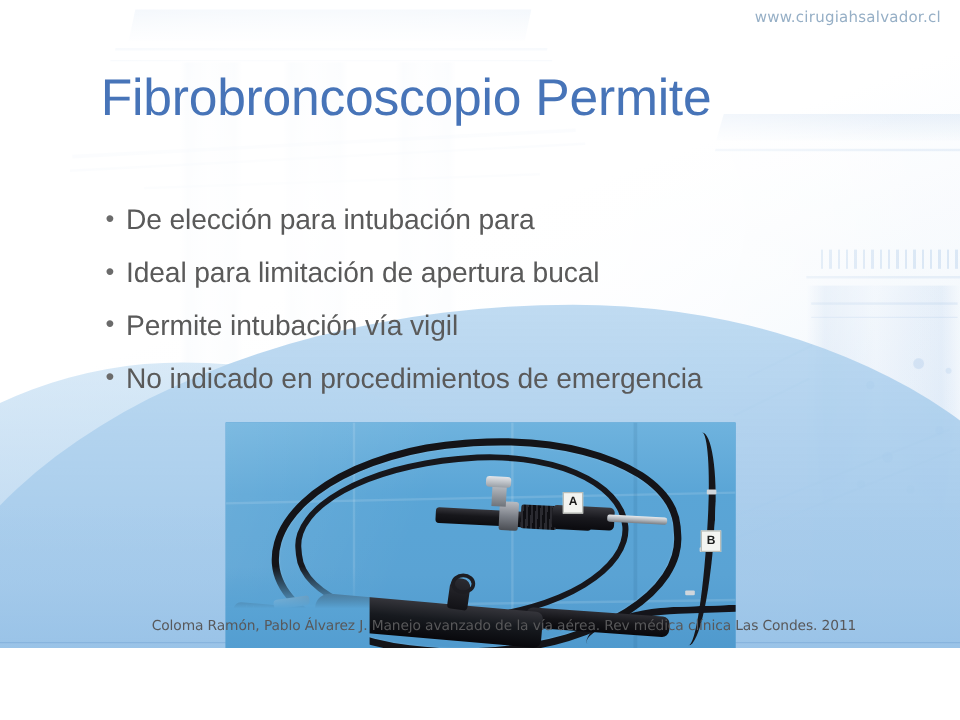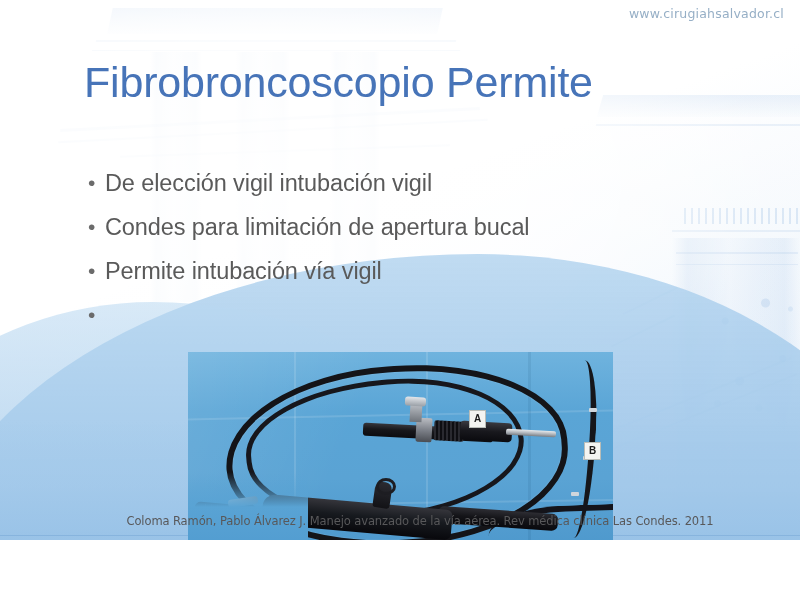--- a/index.html
+++ b/index.html
@@ -447,32 +447,33 @@
   <div class="bg-sweep-top"></div>
   <div class="bottom-rule"></div>
 
   <div class="site-url">www.cirugiahsalvador.cl</div>
 
   <div class="title">Fibrobroncoscopio Permite</div>
 
   <div class="bullets">
     <div class="bullet-row">
       <span class="bullet-dot">•</span>
-      <span class="bullet-text">De elección vigil intubación vigil</span>
+      <span class="bullet-text">De elección para intubación para</span>
     </div>
     <div class="bullet-row">
       <span class="bullet-dot">•</span>
-      <span class="bullet-text">Condes para limitación de apertura bucal</span>
+      <span class="bullet-text">Ideal para limitación de apertura bucal</span>
     </div>
     <div class="bullet-row">
       <span class="bullet-dot">•</span>
       <span class="bullet-text">Permite intubación vía vigil</span>
     </div>
     <div class="bullet-row">
       <span class="bullet-dot">•</span>
+      <span class="bullet-text">No indicado en procedimientos de emergencia</span>
     </div>
   </div>
 
   <div class="photo">
     <div class="drape"></div>
     <div class="fold" style="left:0; top:62px; width:425px; height:2px; transform:rotate(-1.2deg);"></div>
     <div class="fold" style="left:0; top:150px; width:425px; height:2px; transform:rotate(-0.8deg);"></div>
     <div class="fold" style="left:106px; top:0; width:2px; height:212px;"></div>
     <div class="fold" style="left:238px; top:0; width:2px; height:212px;"></div>
     <div class="fold-dark" style="left:340px; top:0; width:3px; height:212px;"></div>

